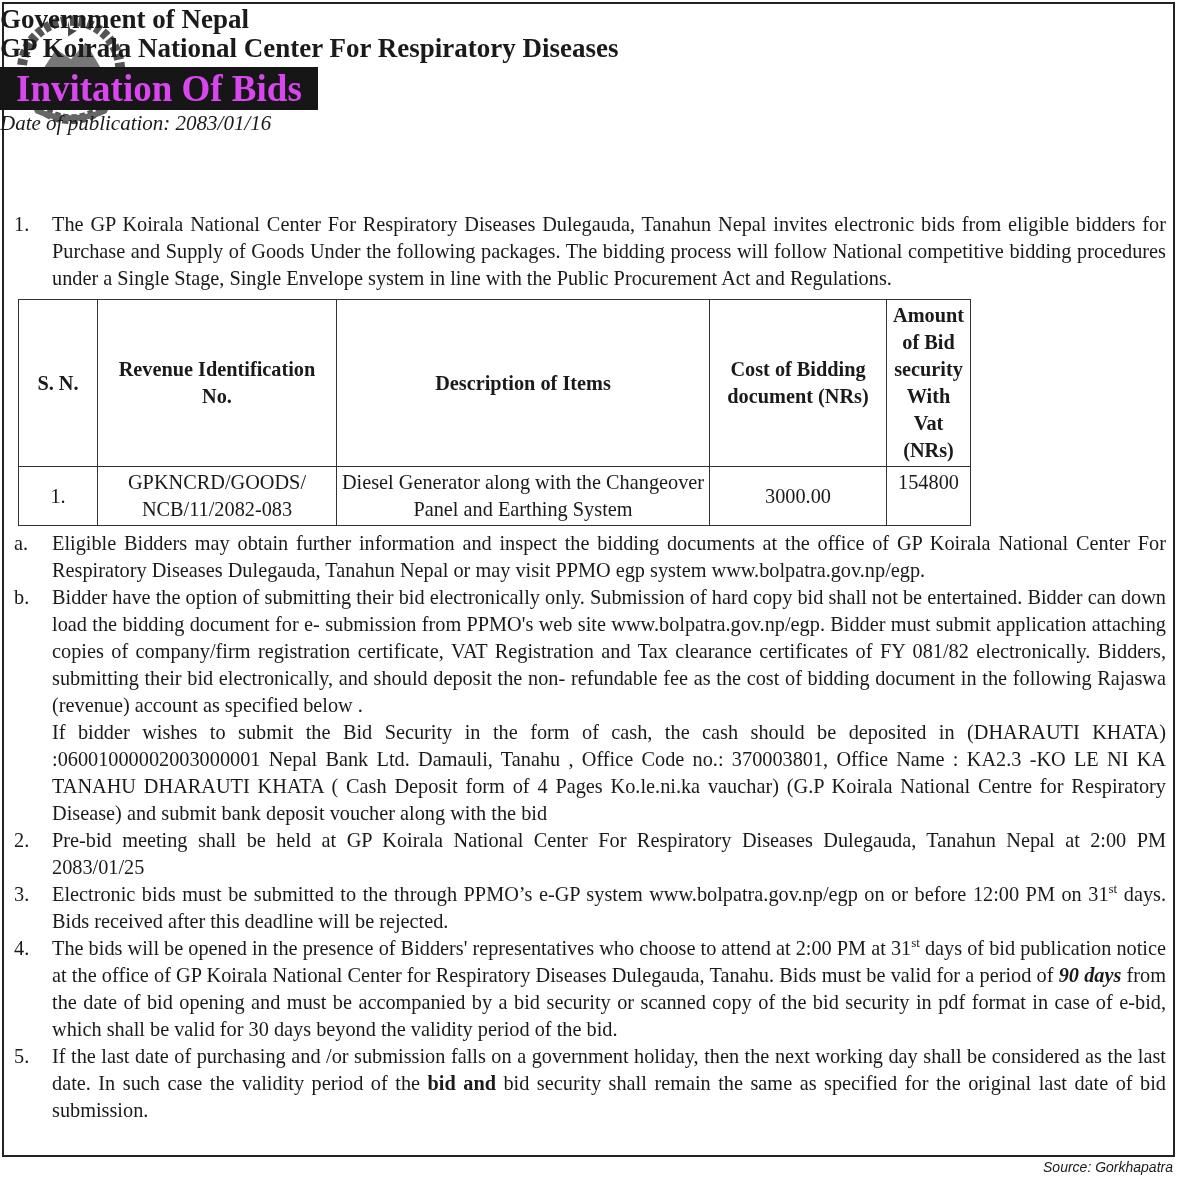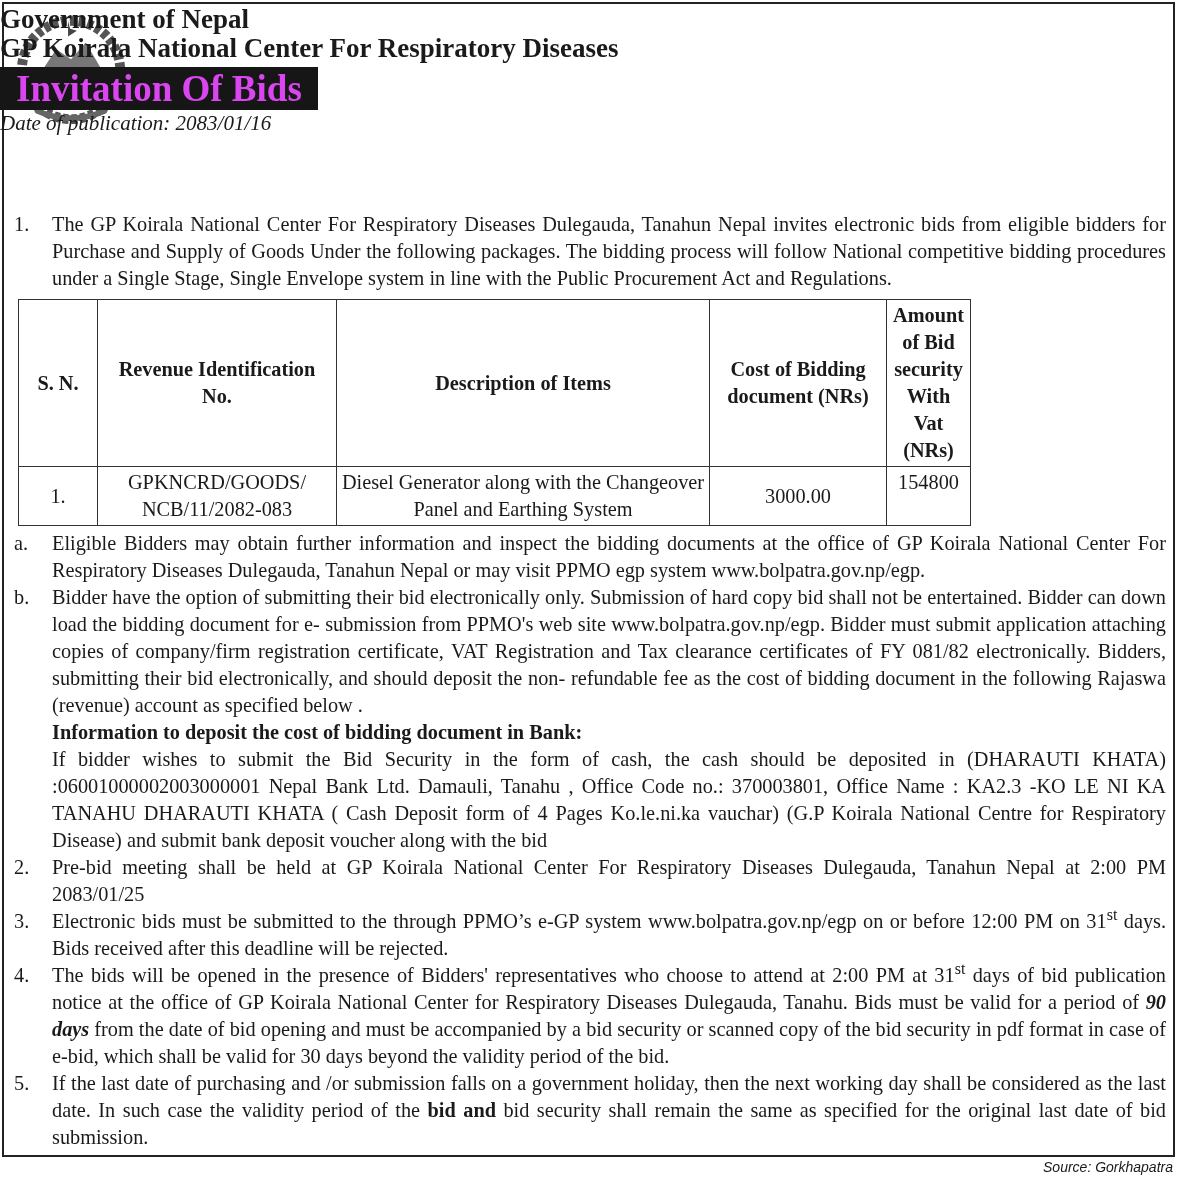--- a/index.html
+++ b/index.html
@@ -16,21 +16,21 @@
   .body { position: absolute; left: 14px; top: 211px; width: 1152px; font-size: 20.3px; line-height: 27px; text-align: justify; }
   .item { display: flex; }
   .num { width: 38px; flex: 0 0 38px; }
   .txt { flex: 1; }
   table { border-collapse: collapse; width: 953px; margin: 7px 0 4px 4px; font-size: 20.3px; }
   th, td { border: 1.5px solid #333; text-align: center; padding: 2px 4px; line-height: 27px; }
   th { font-weight: bold; }
   td { vertical-align: middle; }
   td.top { vertical-align: top; }
   .bold { font-weight: bold; }
-  sup { font-size: 16px; line-height: 0; }
+  sup { font-size: 13px; line-height: 0; }
   .source { position: absolute; right: 8px; top: 1159px; font-family: "Liberation Sans", "DejaVu Sans", sans-serif; font-style: italic; font-size: 14px; }
 </style>
 </head>
 <body>
 
 <div class="notice"></div>
 
 <svg class="emblem" viewBox="0 0 120 112">
   <circle cx="60" cy="56" r="50" fill="none" stroke="#555" stroke-width="10" stroke-dasharray="6 3"></circle>
   <path d="M25 65 L45 35 L60 45 L75 28 L95 62 Z" fill="#777"></path>
@@ -74,21 +74,20 @@
   </table>
 
   <div class="item">
     <div class="num">a.</div>
     <div class="txt">Eligible Bidders may obtain further information and inspect the bidding documents at the office of GP Koirala National Center For Respiratory Diseases Dulegauda,  Tanahun Nepal or may visit PPMO  egp system www.bolpatra.gov.np/egp.</div>
   </div>
   <div class="item">
     <div class="num">b.</div>
     <div class="txt">
       <span>Bidder have the option of submitting their bid electronically only. Submission of hard copy bid shall not be entertained. Bidder can down load the bidding document for e- submission from PPMO's web site www.bolpatra.gov.np/egp. Bidder must submit application attaching copies of company/firm registration certificate, VAT Registration and Tax clearance certificates of FY 081/82 electronically. Bidders, submitting their bid electronically,  and should deposit the non- refundable fee as the cost of bidding document in  the following  Rajaswa (revenue) account  as  specified  below .</span>
-      <div class="bold">Information to deposit the cost of bidding document in Bank:</div>
       <div>If bidder wishes to submit the Bid Security in the form of cash, the cash should be deposited in (DHARAUTI KHATA) :06001000002003000001 Nepal Bank Ltd. Damauli, Tanahu , Office Code no.: 370003801, Office Name : KA2.3 -KO LE NI KA TANAHU DHARAUTI KHATA ( Cash Deposit form of 4 Pages Ko.le.ni.ka vauchar) (G.P Koirala National Centre for Respiratory Disease) and submit bank deposit voucher along with the bid</div>
     </div>
   </div>
 
   <div class="item">
     <div class="num">2.</div>
     <div class="txt">Pre-bid meeting shall be held at GP Koirala National Center For Respiratory Diseases Dulegauda, Tanahun Nepal at 2:00 PM 2083/01/25</div>
   </div>
   <div class="item">
     <div class="num">3.</div>

